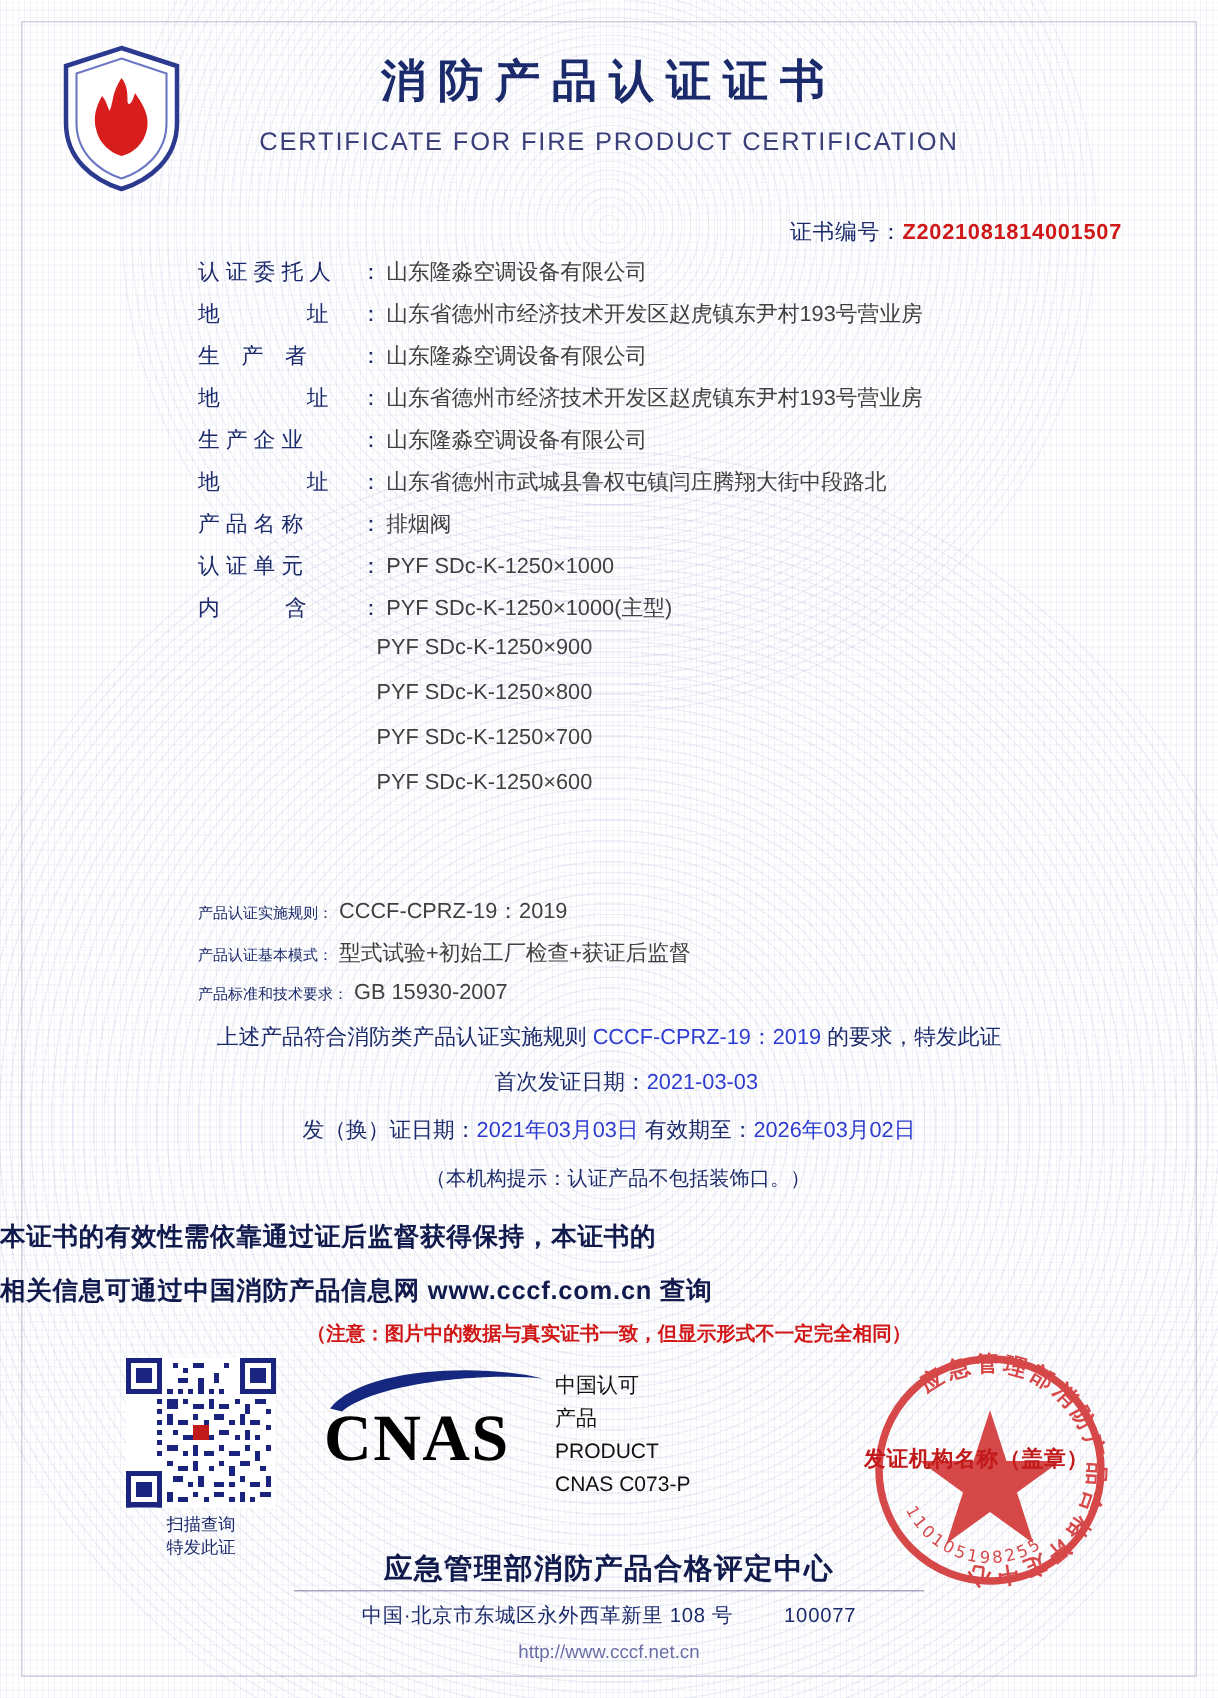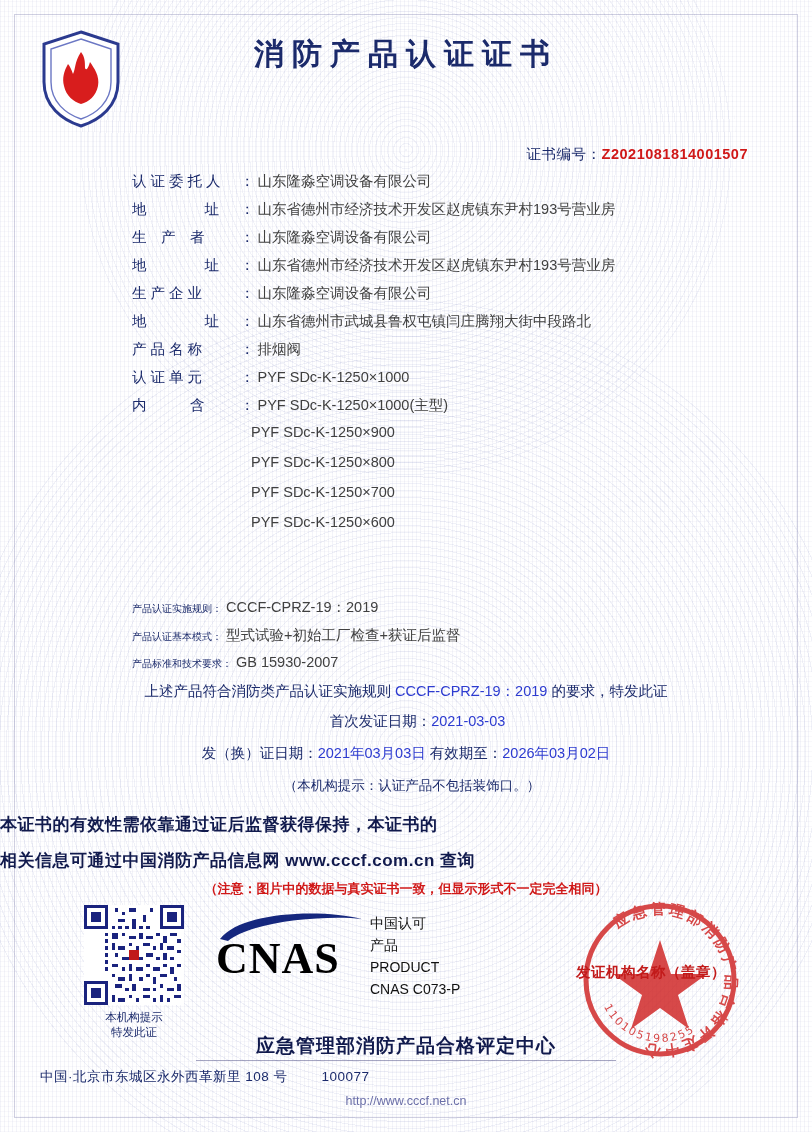--- a/index.html
+++ b/index.html
@@ -106,22 +106,22 @@
   .seal-label{
     position:absolute;right:86px;top:963px;width:150px;text-align:center;
     color:#c21a1a;font-size:14.5px;font-weight:bold;letter-spacing:0.5px;
   }
 
   .org{
     position:absolute;left:0;right:0;text-align:center;top:1033px;
     font-size:19px;font-weight:bold;color:#111a4d;letter-spacing:1px;
   }
   .addr{
-    position:absolute;left:0;right:0;top:1068px;
-    font-size:13.5px;color:#1b2a6b;letter-spacing:0.5px;margin-left:40px;
+    position:absolute;left:0;right:0;text-align:center;top:1068px;
+    font-size:13.5px;color:#1b2a6b;letter-spacing:0.5px;
   }
   .addr .zip{margin-left:34px;}
   .web{
     position:absolute;left:0;right:0;text-align:center;top:1094px;
     font-size:12.5px;color:#6b6fa8;
   }
   .hr{
     position:absolute;left:196px;right:196px;top:1060px;height:1px;
     background:rgba(60,60,120,0.45);
   }
@@ -137,20 +137,21 @@
 <div class="shield">
   <svg viewBox="0 0 82 98" width="82" height="98">
     <path d="M41 2 L78 14 L78 52 C78 76 60 90 41 96 C22 90 4 76 4 52 L4 14 Z" fill="#ffffff" stroke="#2b3a8f" stroke-width="3"></path>
     <path d="M41 9 L71 19 L71 52 C71 72 56 84 41 89 C26 84 11 72 11 52 L11 19 Z" fill="none" stroke="#6b77c4" stroke-width="1.4"></path>
     <path d="M41 22 C34 33 36 38 33 44 C31 39 30 36 28 34 C24 41 22 48 24 56 C26 66 34 72 41 74 C49 72 56 66 58 56 C60 46 54 38 50 32 C48 39 46 41 45 38 C45 32 45 27 41 22 Z" fill="#d81d1d"></path>
   </svg>
 </div>
 
 <div class="header">
   <div class="title-cn">消防产品认证证书</div>
+  <div class="title-en">CERTIFICATE FOR FIRE PRODUCT CERTIFICATION</div>
 </div>
 
 <div class="cert-no">
   <span>证书编号：</span><span class="num">Z2021081814001507</span>
 </div>
 
 <div class="fields">
   <div class="row">
     <div class="lbl">认 证 委 托 人</div>
     <div class="colon">：</div>
@@ -356,21 +357,21 @@
       <rect x="22" y="26" width="1" height="2"></rect>
         <rect x="24" y="27" width="1" height="1"></rect>
       <rect x="26" y="26" width="2" height="1"></rect>
     </g>
     <g fill="#c01a1a">
       <rect x="13" y="13" width="3" height="3"></rect>
     </g>
   </svg>
 </div>
 <div class="qr-cap">
-  <div>本机构提示</div>
+  <div>扫描查询</div>
   <div>特发此证</div>
 </div>
 
 <div class="cnas">
   <svg class="swoosh" viewBox="0 0 146 36">
     <path d="M2 30 C24 2 104 0 144 10 C108 6 34 12 10 32 Z" fill="#15277e"></path>
   </svg>
   <div class="logo" style="position:absolute;left:0;top:18px;">CNAS</div>
 </div>
 <div class="cnas-txt">

